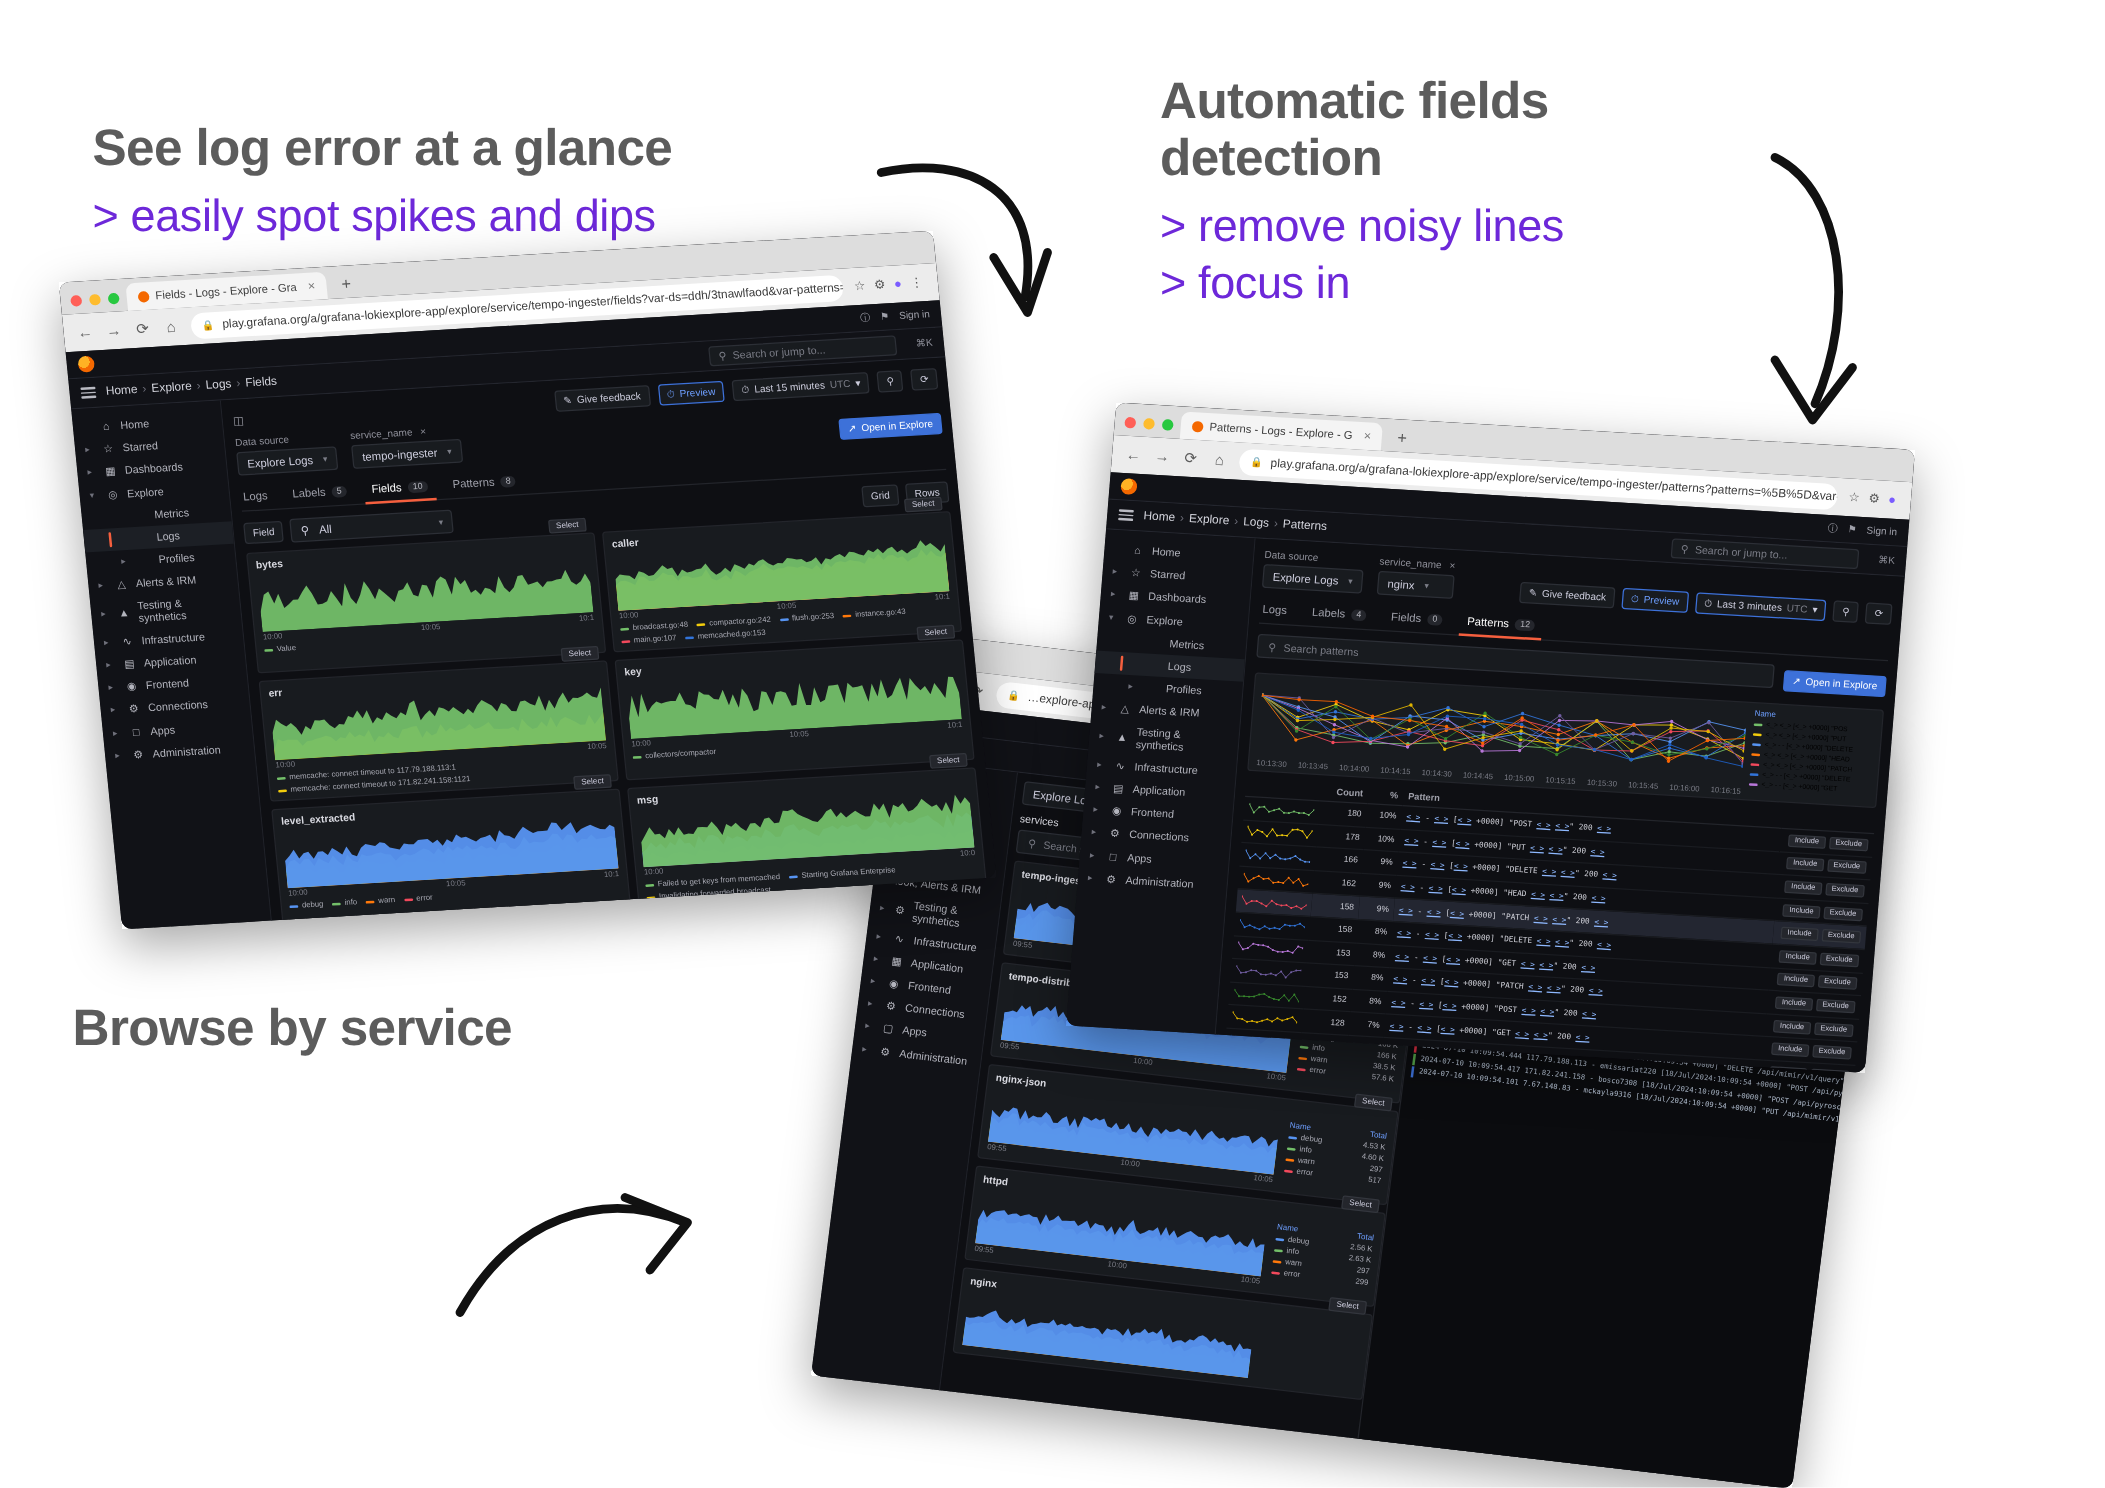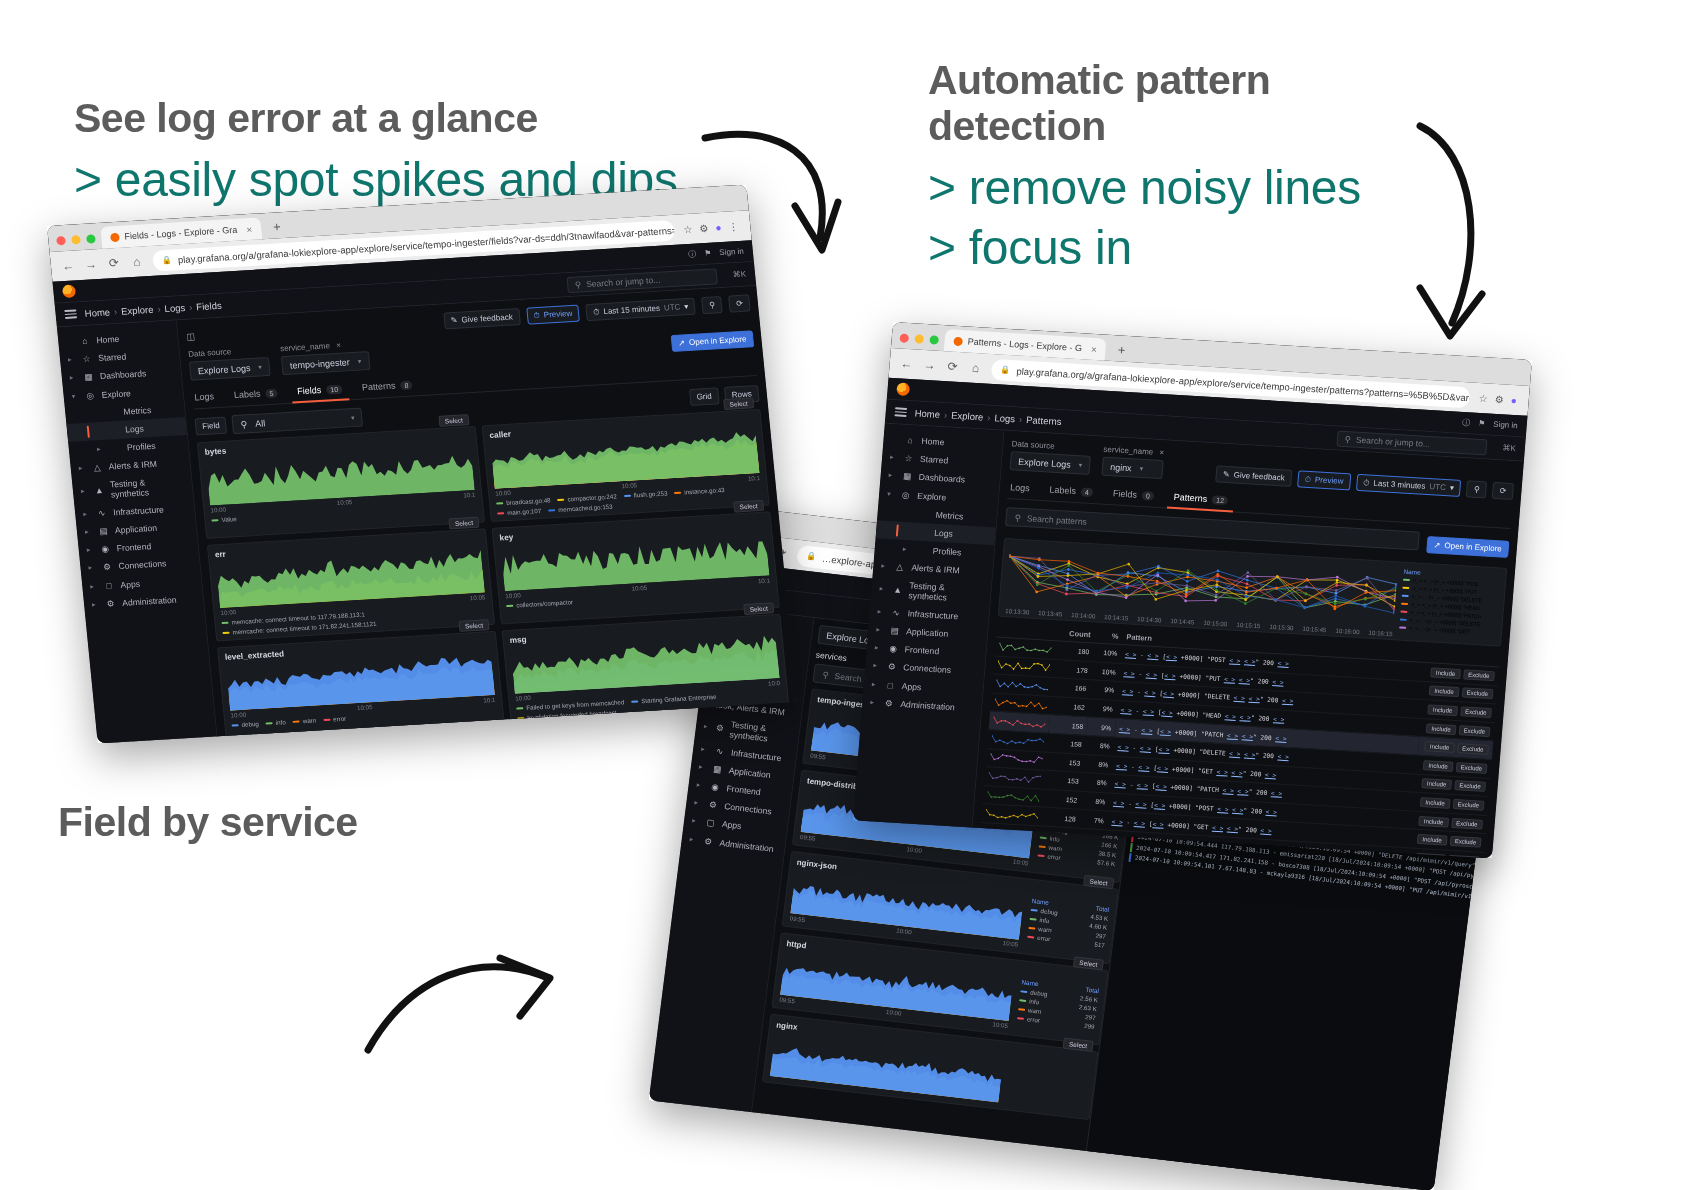--- a/index.html
+++ b/index.html
@@ -12,21 +12,21 @@
     position:relative;
   }
   .stage { position:absolute; inset:0; }
 
   
   .callout { position:absolute; color:#5a5a5a; }
   .callout .head {
     font-weight:bold; font-size:41px; line-height:1.12; letter-spacing:-0.5px;
     color:#5c5c5c; margin:0 0 8px 0; white-space:pre-line;
   }
-  .callout .sub { font-size:48px; line-height:1.25; color:#0f766e; letter-spacing:-0.3px; white-space:pre-line;}
+  .callout .sub { font-size:36px; line-height:1.25; color:#6d28d9; letter-spacing:-0.3px; white-space:pre-line;}
   #callout-volume { left:74px; top:96px; }
   #callout-pattern { left:928px; top:58px; }
   #callout-browse { left:58px; top:800px; }
 
   .arrow { position:absolute; pointer-events:none; }
   #arrow-volume { left:700px; top:128px; width:160px; height:150px; }
   #arrow-pattern { left:1390px; top:118px; width:120px; height:240px; }
   #arrow-browse { left:360px; top:950px; width:200px; height:110px; }
 
   
@@ -130,27 +130,27 @@
 </head>
 <body>
 
 <div class="stage">
 
   <div class="callout" id="callout-volume">
     <div class="head">See log error at a glance</div>
     <div class="sub">&gt; easily spot spikes and dips</div>
   </div>
   <div class="callout" id="callout-pattern">
-    <div class="head">Automatic pattern
+    <div class="head">Automatic fields
 detection</div>
     <div class="sub">&gt; remove noisy lines
 &gt; focus in</div>
   </div>
   <div class="callout" id="callout-browse">
-    <div class="head">Field by service</div>
+    <div class="head">Browse by service</div>
   </div>
 
   <svg class="arrow" id="arrow-volume" viewBox="0 0 160 150">
     <path d="M5 10 C 75 -5, 135 25, 120 110" stroke="#111" stroke-width="7" fill="none" stroke-linecap="round"></path>
     <path d="M95 78 L122 122 L138 74" stroke="#111" stroke-width="7" fill="none" stroke-linecap="round" stroke-linejoin="round"></path>
   </svg>
   <svg class="arrow" id="arrow-pattern" viewBox="0 0 120 240">
     <path d="M30 8 C 85 35, 95 130, 62 205" stroke="#111" stroke-width="7" fill="none" stroke-linecap="round"></path>
     <path d="M30 170 L60 218 L92 176" stroke="#111" stroke-width="7" fill="none" stroke-linecap="round" stroke-linejoin="round"></path>
   </svg>

